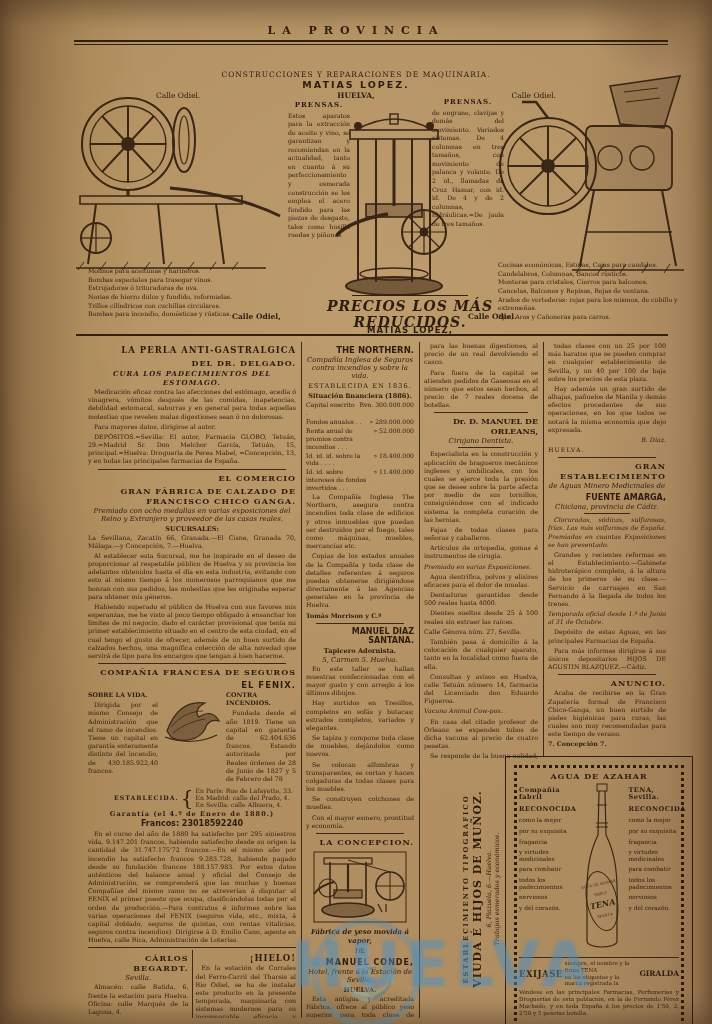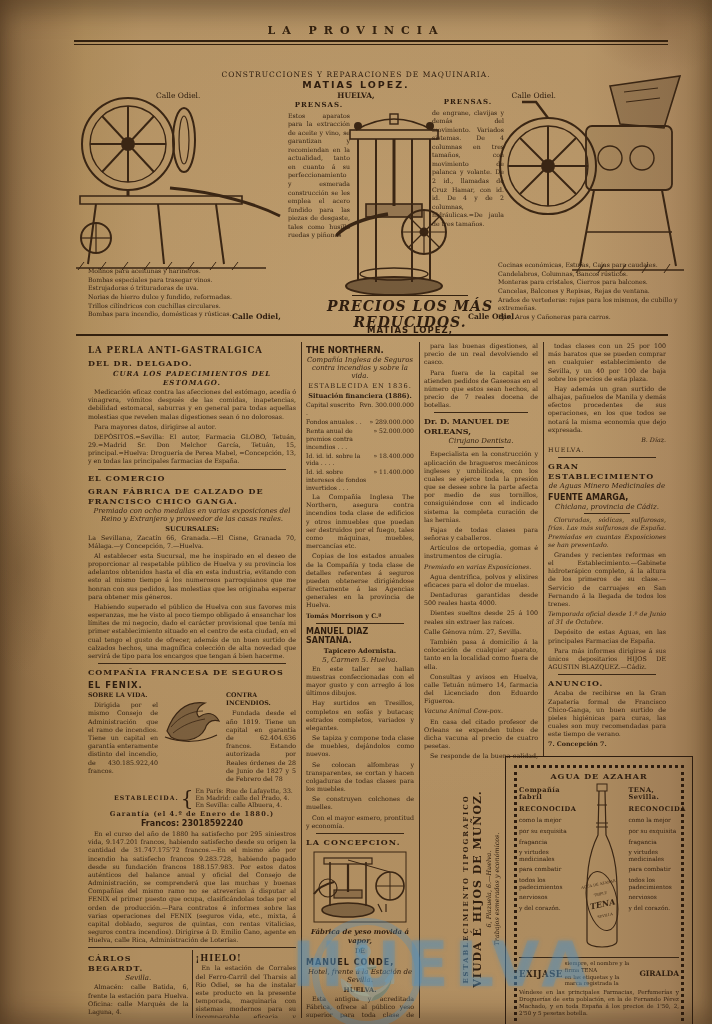--- a/index.html
+++ b/index.html
@@ -29,21 +29,21 @@
   .press-col{position:absolute;font-size:6.2px;line-height:1.38;text-align:justify;}
   .press-col .pt{font-weight:bold;text-align:center;font-size:7px;letter-spacing:1px;margin-bottom:2px;}
   .mini-list{position:absolute;font-size:6.2px;line-height:1.4;}
   .precios{position:absolute;font-style:italic;font-weight:bold;font-size:14px;letter-spacing:1px;}
   .matias2{position:absolute;font-weight:bold;font-size:8.5px;letter-spacing:1px;margin-top:16px;}
   .calle{position:absolute;font-size:7.5px;font-weight:bold;}
   
   .col{position:absolute;top:342px;overflow:hidden;}
   .col p{font-size:6.3px;line-height:1.3;margin:0 0 2px;text-align:justify;text-indent:6px;}
   .col p.ni{text-indent:0;}
-  .h1{font-size:8.5px;font-weight:bold;text-align:left;letter-spacing:1px;margin:3px 0 1px;text-indent:0;}
+  .h1{font-size:8.5px;font-weight:bold;text-align:right;letter-spacing:1px;margin:3px 0 1px;text-indent:0;}
   .h1s{font-size:8px;}
   .h2{font-size:7px;font-style:italic;text-align:center;margin:1px 0;text-indent:0;}
   .h3{font-size:6.6px;font-weight:bold;text-align:center;margin:2px 0 1px;text-indent:0;}
   .vsep{position:absolute;width:0;border-left:1px solid #3b2816;top:342px;}
   .finrow{display:flex;font-size:6.1px;line-height:1.3;margin-bottom:1px;}
   .finrow .fl{flex:1;}
   .finrow .fv{white-space:nowrap;padding-left:3px;}
   .twocol{display:flex;gap:3px;}
   .twocol .tc{flex:1;}
   .brace-row{display:flex;align-items:center;font-size:6.2px;margin:2px 0;}

